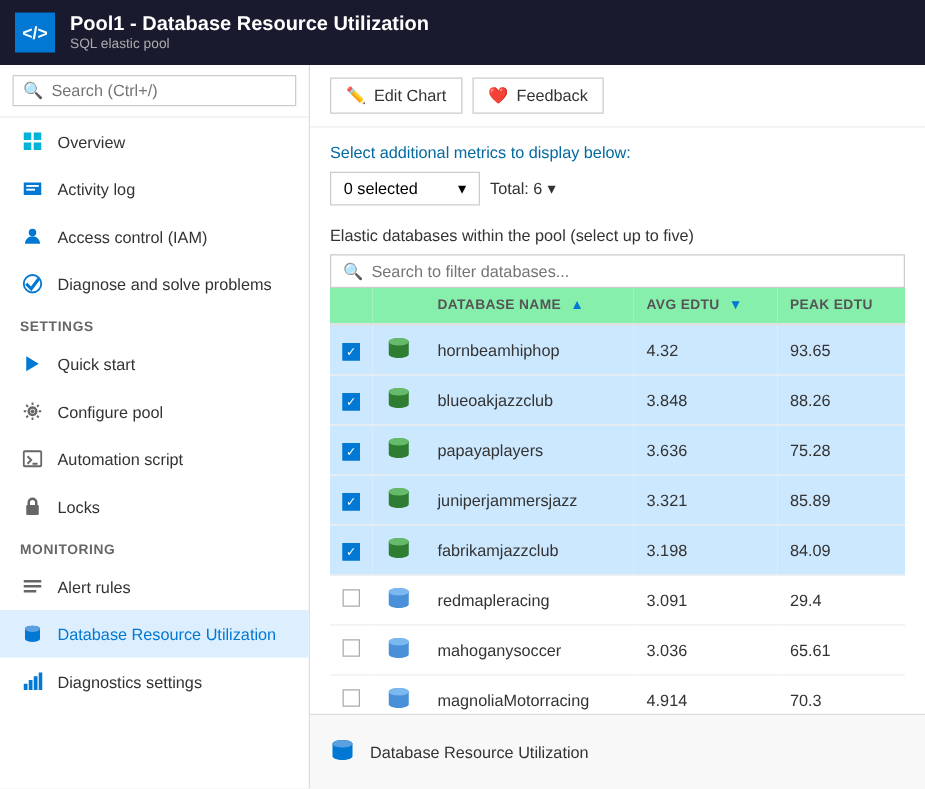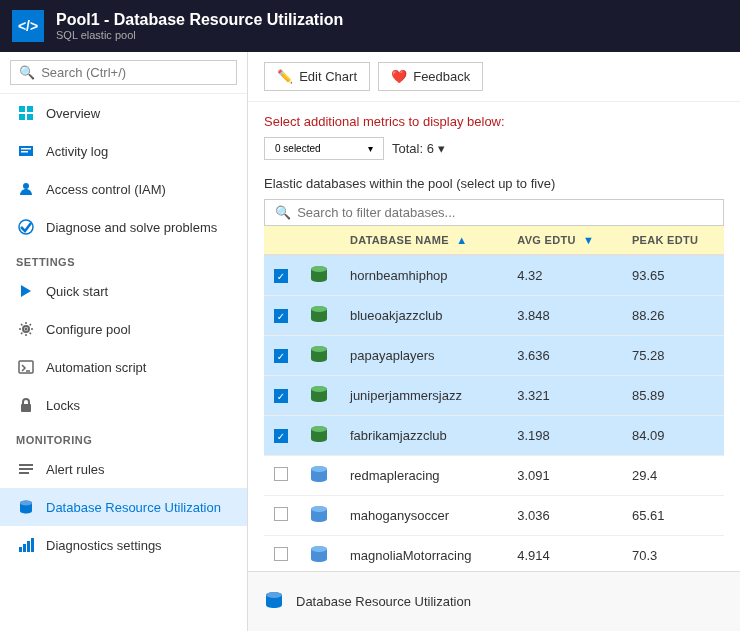--- a/index.html
+++ b/index.html
@@ -107,37 +107,37 @@
       background: #fff;
       cursor: pointer;
       font-size: 13px;
       color: #333;
       gap: 6px;
     }
 
     
     .content-body { padding: 12px 16px; flex: 1; overflow-y: auto; }
 
-    .section-label { font-size: 13px; color: #b91c1c; margin-bottom: 8px; }
+    .section-label { font-size: 13px; color: #0369a1; margin-bottom: 8px; }
 
     .metrics-select {
       display: flex;
       align-items: center;
       gap: 8px;
       margin-bottom: 16px;
     }
     .metrics-dropdown {
       border: 1px solid #ccc;
       padding: 5px 10px;
       display: flex;
       align-items: center;
       gap: 6px;
       cursor: pointer;
       background: #fff;
-      font-size: 10px;
+      font-size: 13px;
       min-width: 120px;
       text-align: center;
     }
     .metrics-total {
       font-size: 13px;
       color: #333;
       display: flex; align-items: center; gap: 4px;
     }
 
     .db-section-label { font-size: 13px; color: #333; margin-bottom: 8px; }
@@ -157,21 +157,21 @@
     
     .db-table { width: 100%; border-collapse: collapse; }
     .db-table thead th {
       text-align: left;
       font-size: 11px;
       font-weight: 600;
       color: #555;
       text-transform: uppercase;
       padding: 8px 10px;
       border-bottom: 2px solid #e0e0e0;
-      background: #fef9c3;
+      background: #86efac;
       letter-spacing: 0.3px;
       white-space: nowrap;
     }
     .db-table thead th.sortable { cursor: pointer; }
     .sort-icon { color: #0078d4; margin-left: 4px; }
 
     .db-table tbody tr { border-bottom: 1px solid #eee; }
     .db-table tbody tr.selected { background: #cce8ff; }
     .db-table tbody td { padding: 7px 10px; font-size: 13px; color: #333; vertical-align: middle; }
 

